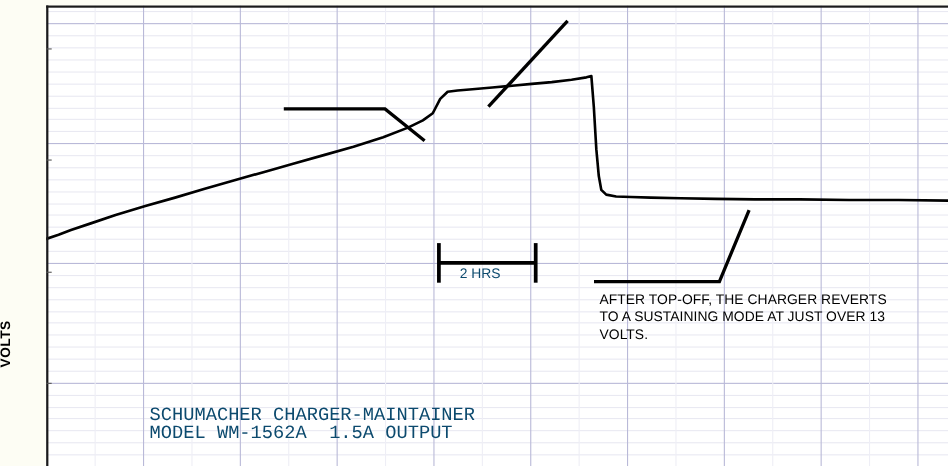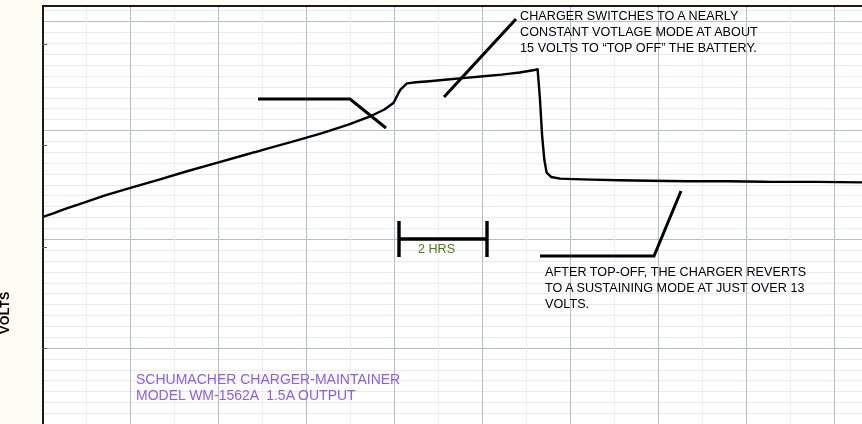--- a/index.html
+++ b/index.html
@@ -31,23 +31,23 @@
 
   
   svg.layer{position:absolute;left:0;top:0;overflow:visible;}
 
   
   .anno{position:absolute;font-size:12.6px;line-height:16.1px;
         color:#000;white-space:pre;letter-spacing:.05px;}
   #anno-1{left:84px;top:50px;}
   #anno-2{left:520px;top:8px;}
   #anno-3{left:545px;top:264px;}
-  #caption{position:absolute;left:136px;top:371px;font-size:14px;
-        line-height:16.1px;color:#8b5cf6;white-space:pre;}
-  #hrs-label{position:absolute;left:418px;top:242px;font-size:12.6px;color:#4d7c0f;}
+  #caption{position:absolute;left:136px;top:371px;font-size:17px;
+        line-height:16.1px;color:#0c4a6e;white-space:pre;font-family:Liberation Mono, monospace;}
+  #hrs-label{position:absolute;left:418px;top:242px;font-size:12.6px;color:#0c4a6e;}
 </style>
 </head>
 <body>
 
 <div id="page">
 
   <div>
     <div class="ytick" style="top:37px">16.0</div>
     <div class="ytick" style="top:138px">14.0</div>
     <div class="ytick" style="top:240px">12.0</div>
@@ -145,23 +145,20 @@
       <path d="M540,256 L654,256 L681,191" fill="none" stroke="#000" stroke-width="3"></path>
     </g>
 
     <g>
       <path d="M399,221 L399,257" stroke="#000" stroke-width="3.4" fill="none"></path>
       <path d="M487,221 L487,257" stroke="#000" stroke-width="3.4" fill="none"></path>
       <path d="M399,239 L487,239" stroke="#000" stroke-width="3.4" fill="none"></path>
     </g>
   </svg>
 
-  <div class="anno" id="anno-2">CHARGER SWITCHES TO A NEARLY
-CONSTANT VOTLAGE MODE AT ABOUT
-15 VOLTS TO “TOP OFF” THE BATTERY.</div>
   <div class="anno" id="anno-3">AFTER TOP-OFF, THE CHARGER REVERTS
 TO A SUSTAINING MODE AT JUST OVER 13
 VOLTS.</div>
 
   <div id="hrs-label">2 HRS</div>
 
   <div id="caption">SCHUMACHER CHARGER-MAINTAINER
 MODEL WM-1562A  1.5A OUTPUT</div>
 </div>
 

